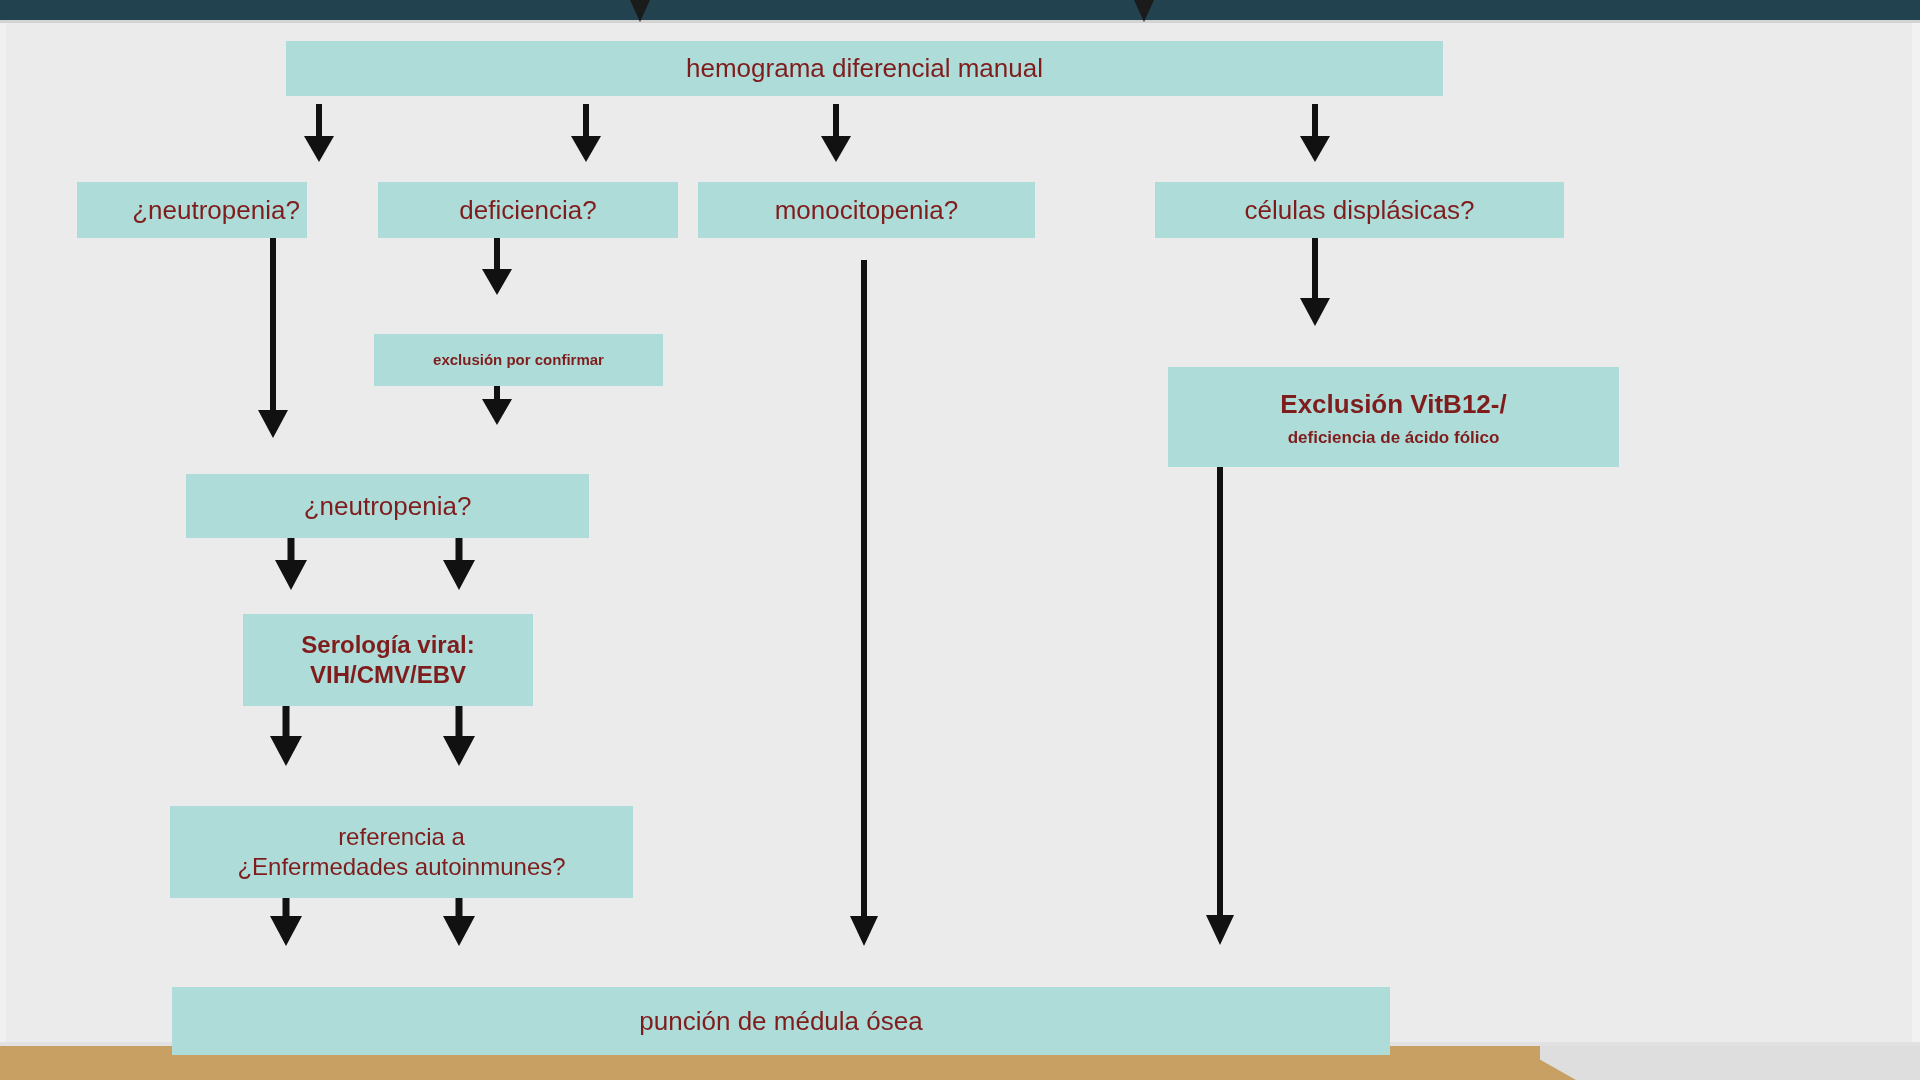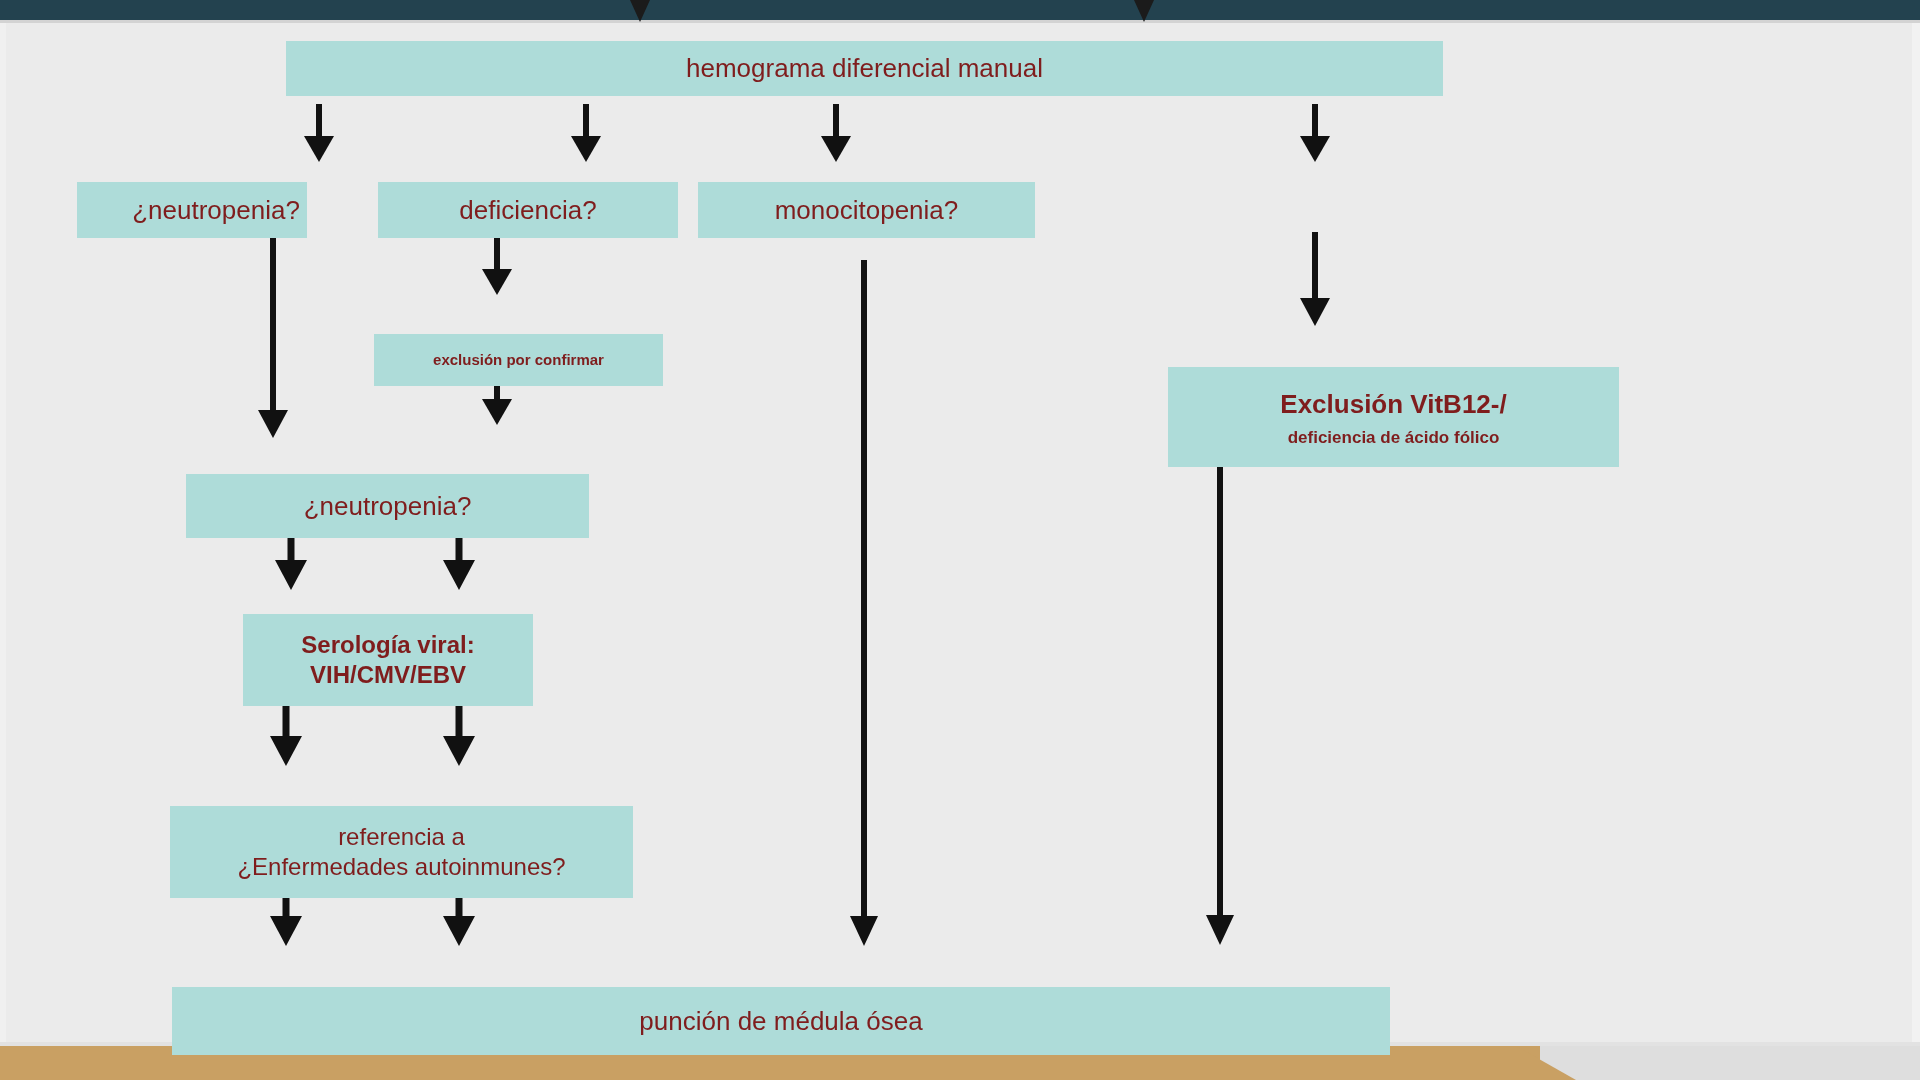--- a/index.html
+++ b/index.html
@@ -249,20 +249,23 @@
   </div>
 
   <div class="node" style="left:378px; top:163px; width:300px; height:56px;">
     <span class="t1 lbl-lg">deficiencia?</span>
   </div>
 
   <div class="node" style="left:698px; top:163px; width:337px; height:56px;">
     <span class="t1 lbl-lg">monocitopenia?</span>
   </div>
 
+  <div class="node" style="left:1155px; top:163px; width:409px; height:56px;">
+    <span class="t1 lbl-lg">células displásicas?</span>
+  </div>
 
   <div class="node" style="left:374px; top:315px; width:289px; height:52px;">
     <span class="t1 lbl-sm">exclusión por confirmar</span>
   </div>
 
   <div class="node" style="left:1168px; top:348px; width:451px; height:100px; justify-content:center; padding-top:2px;">
     <span class="t1 lbl-bold" style="margin-bottom:6px;">Exclusión VitB12-/</span>
     <span class="t2 lbl-xs">deficiencia de ácido fólico</span>
   </div>
 

